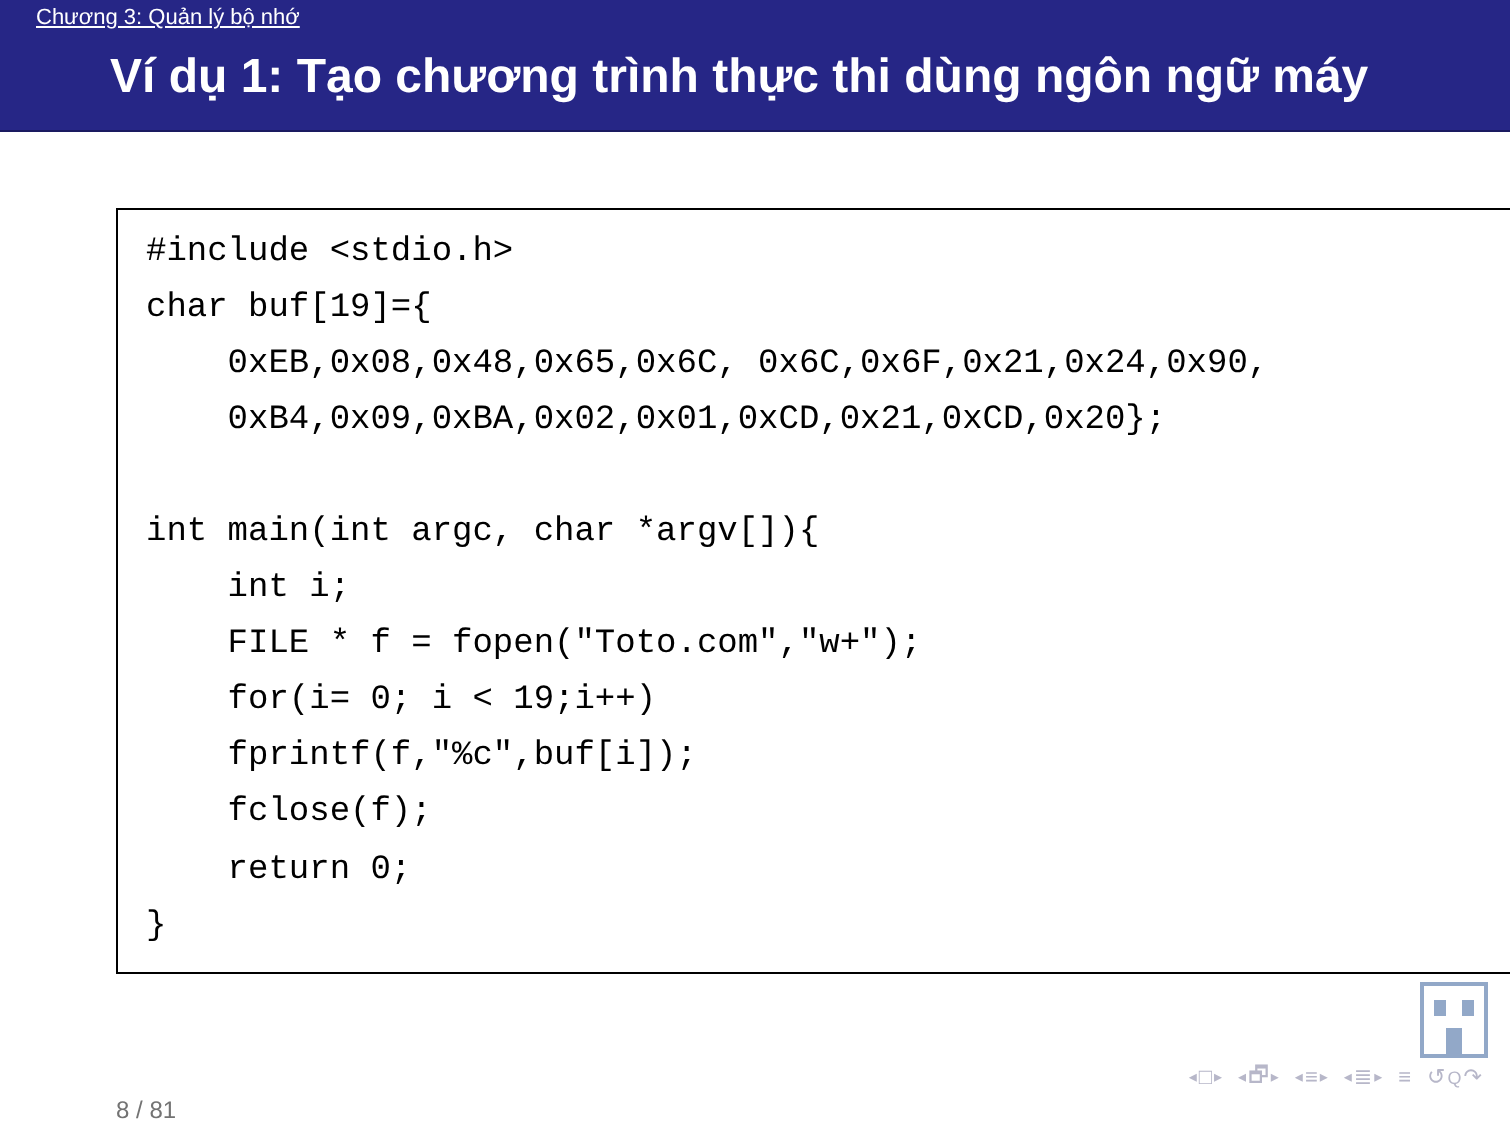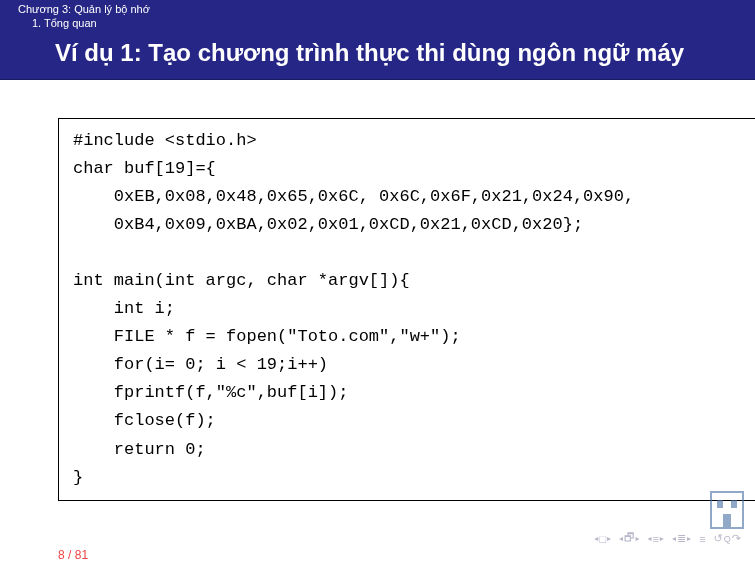--- a/index.html
+++ b/index.html
@@ -9,20 +9,21 @@
       font-family: sans-serif;
       background: #ffffff;
       overflow: hidden;
       position: relative;
     }
     .header {
       background: #262686;
       color: #ffffff;
       padding: 3px 14px 2px 0;
       font-size: 11px;
+      text-decoration: underline;
     }
     .header .line1 { padding-left: 18px; }
     .header .line2 { padding-left: 32px; padding-top: 2px; }
     .header .line3 { padding-left: 46px; padding-top: 2px; }
     .title-bar {
       background: #262686;
       color: #ffffff;
       padding: 8px 0 12px 55px;
       font-size: 24px;
       font-weight: bold;
@@ -71,40 +72,39 @@
       padding: 0 2px;
     }
     .nav-triangle-l { font-size: 8px; }
     .nav-triangle-r { font-size: 8px; }
     .nav-sym { font-size: 11px; }
     .page-num {
       position: absolute;
       bottom: 0px;
       left: 58px;
       font-size: 12px;
-      color: #ef4444;
+      color: #737373;
       padding-bottom:4px;
     }
     .logo {
       position: absolute;
       bottom: 32px;
       right: 8px;
       width: 40px;
       height: 50px;
       opacity: 0.6;
       z-index: 2;
     }
     .logo svg { width: 100%; height: 100%; }
   </style>
 </head>
 <body>
 
 <div class="header">
   <div class="line1">Chương 3: Quản lý bộ nhớ</div>
-  <div class="line2">1. Tổng quan</div>
 </div>
 
 <div class="title-bar">Ví dụ 1: Tạo chương trình thực thi dùng ngôn ngữ máy</div>
 
 <div class="content-area">
   <div class="code-shadow"></div>
   <div class="code-block"><span>#include &lt;stdio.h&gt;</span>
 <span>char buf[19]={</span>
 <span>    0xEB,0x08,0x48,0x65,0x6C, 0x6C,0x6F,0x21,0x24,0x90,</span>
 <span>    0xB4,0x09,0xBA,0x02,0x01,0xCD,0x21,0xCD,0x20};</span>

